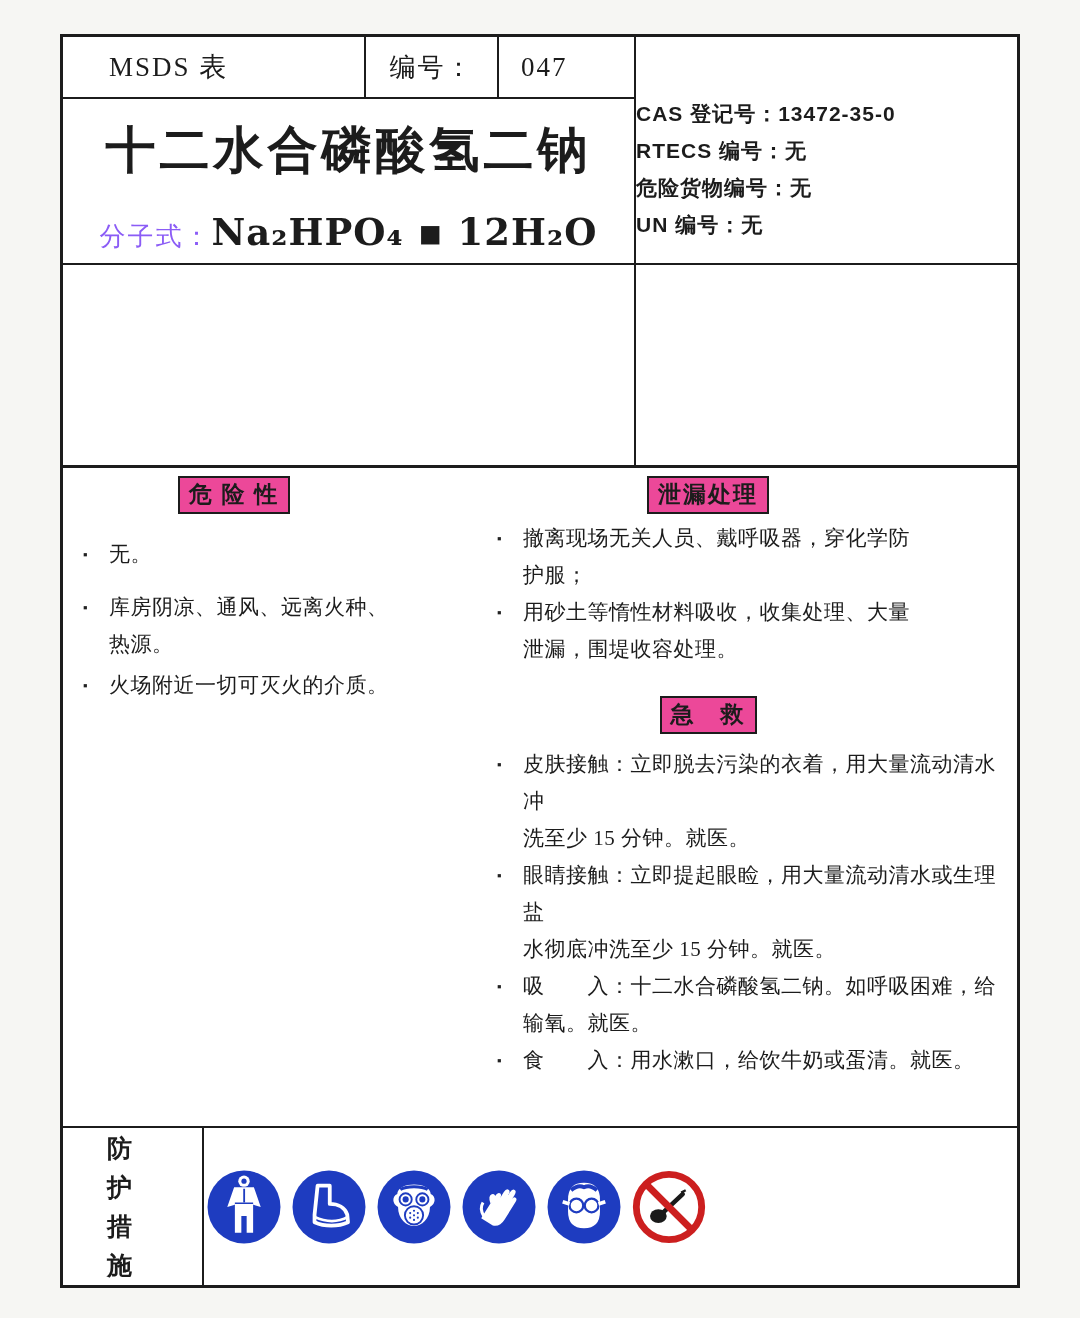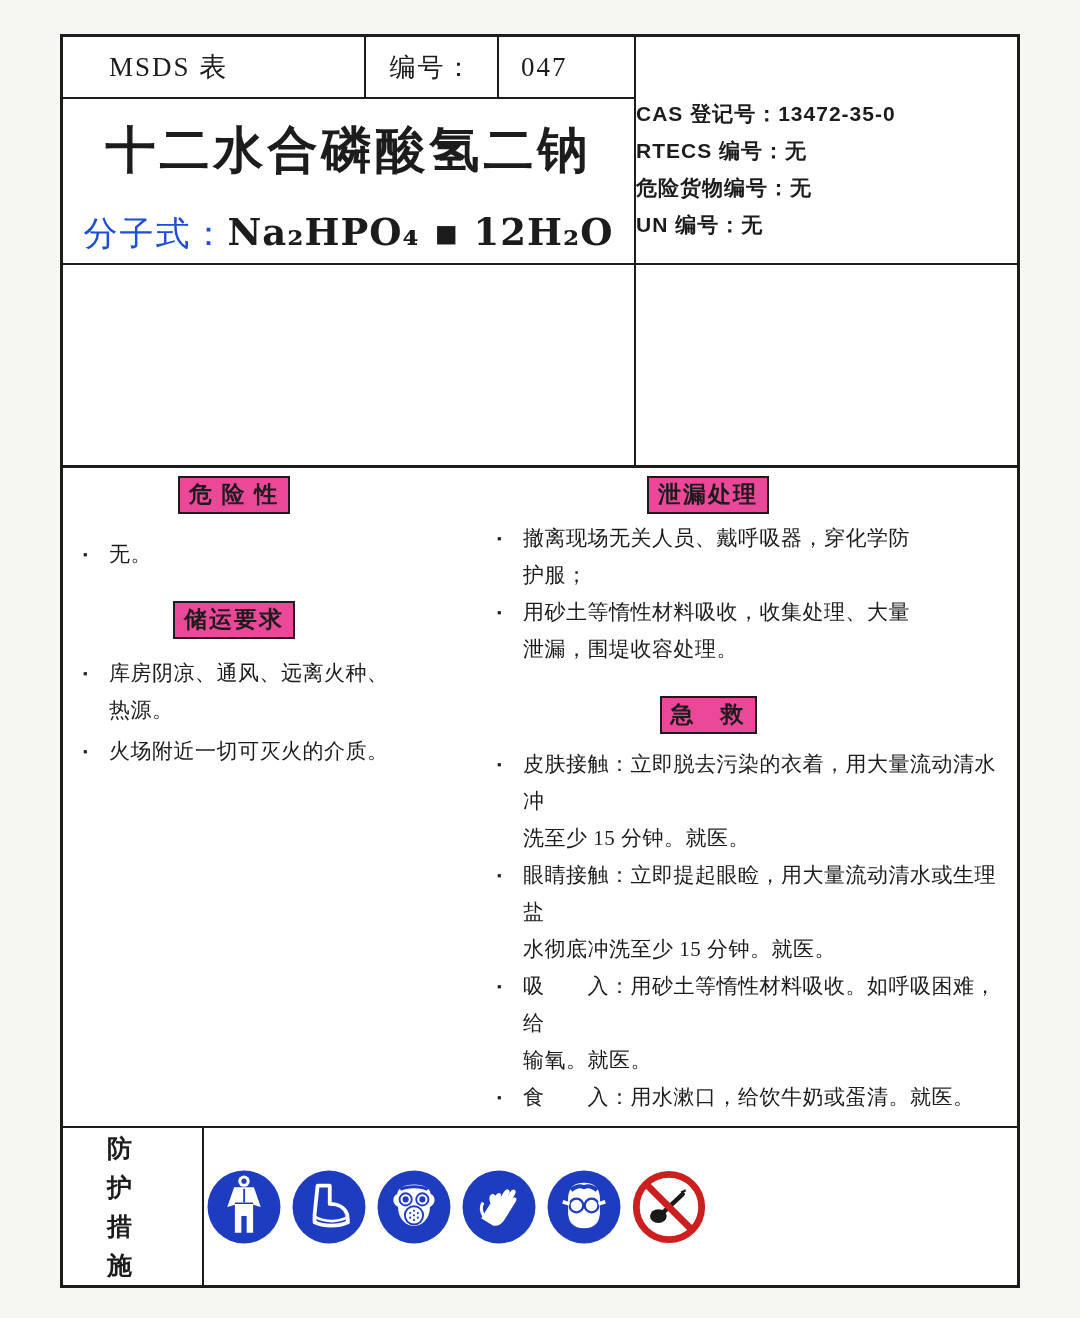--- a/index.html
+++ b/index.html
@@ -68,21 +68,21 @@
     margin-top:18px;
     font-size:50px;
     font-weight:bold;
     letter-spacing:4px;
     white-space:nowrap;
   }
   .formula-row{
     margin-top:26px;
     white-space:nowrap;
   }
-  .formula-label{font-size:34px;letter-spacing:2px;color:#1d4ed8;}
+  .formula-label{font-size:26px;letter-spacing:2px;color:#8b5cf6;}
   .formula{
     font-family:"DejaVu Serif","Liberation Serif",serif;
     font-size:37px;font-weight:bold;letter-spacing:1px;
   }
   
   .c-empty-l{grid-column:1 / span 3;grid-row:3;}
   .c-empty-r{grid-column:4;grid-row:3;}
 
   
   .c-main{
@@ -181,21 +181,20 @@
   <div class="cell c-empty-r bb-thick"></div>
 
   <div class="cell c-main bb">
     <div class="col col-left">
       <div class="hwrap"><span class="sec-h">危 险 性</span></div>
       <div class="item l-item1">
           <span class="bullet">▪</span>
           <span class="itext">无。</span>
         </div>
 
-      <div class="hwrap l-sec2"><span class="sec-h">储运要求</span></div>
       <div class="item l-item2">
           <span class="bullet">▪</span>
           <span class="itext">库房阴凉、通风、远离火种、
 热源。</span>
         </div>
 
       <div class="item l-item3">
           <span class="bullet">▪</span>
           <span class="itext">火场附近一切可灭火的介质。</span>
         </div>
@@ -220,21 +219,21 @@
           <span class="itext">皮肤接触：立即脱去污染的衣着，用大量流动清水冲
 洗至少 15 分钟。就医。</span>
         </div>
       <div class="item">
           <span class="bullet">▪</span>
           <span class="itext">眼睛接触：立即提起眼睑，用大量流动清水或生理盐
 水彻底冲洗至少 15 分钟。就医。</span>
         </div>
       <div class="item">
           <span class="bullet">▪</span>
-          <span class="itext">吸　　入：用砂土等惰性材料吸收。如呼吸困难，给
+          <span class="itext">吸　　入：十二水合磷酸氢二钠。如呼吸困难，给
 输氧。就医。</span>
         </div>
       <div class="item">
           <span class="bullet">▪</span>
           <span class="itext">食　　入：用水漱口，给饮牛奶或蛋清。就医。</span>
         </div>
     </div>
   </div>
 
   <div class="cell c-protect">

